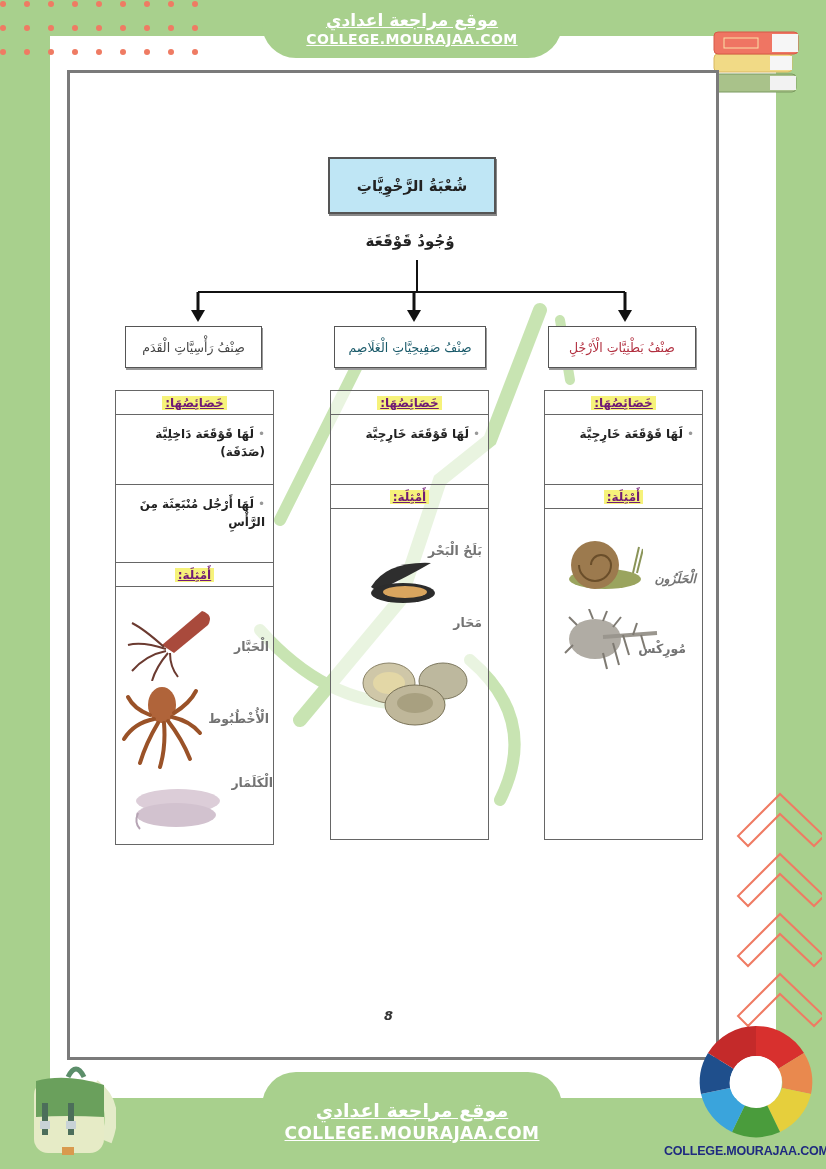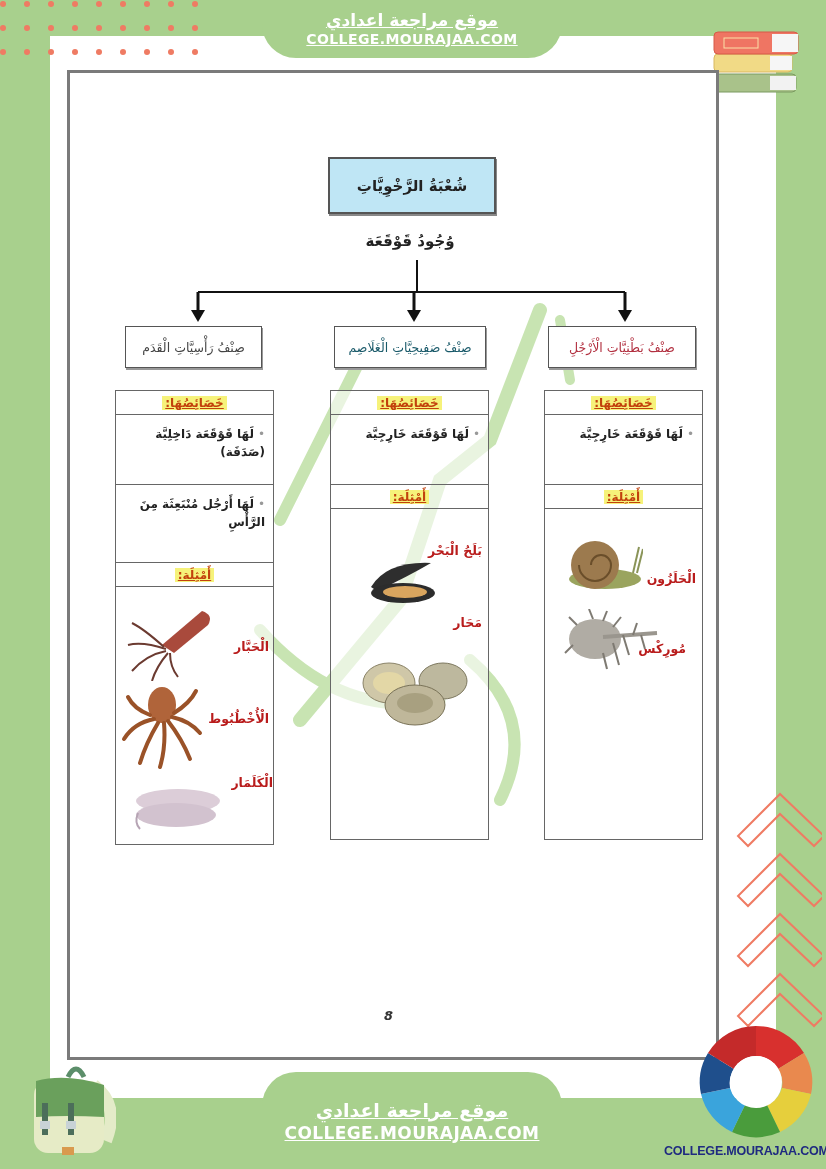--- a/index.html
+++ b/index.html
@@ -76,32 +76,32 @@
     }
     .col-1 { left: 115px; width: 159px; height: 455px; }
     .col-2 { left: 330px; width: 159px; height: 450px; }
     .col-3 { left: 544px; width: 159px; height: 450px; }
 
     .sec-head {
       height: 24px; border-bottom: 1.5px solid #666;
       display: flex; align-items: center; justify-content: center;
     }
     .hl {
-      background: #f6f27a; font-size: 12px; font-weight: bold; padding: 0 3px; text-decoration: underline; color: #c2410c;
+      background: #f6f27a; font-size: 12px; font-weight: bold; padding: 0 3px; text-decoration: underline; color: #701a75;
     }
     .trait {
       border-bottom: 1.5px solid #666; padding: 10px 8px 6px 6px;
       font-size: 12px; font-weight: bold; color: #222; line-height: 18px;
     }
     .trait-a { height: 70px; text-align: right; }
     .trait-b { height: 78px; }
     .bullet { color: #999; font-weight: normal; margin-left: 4px; }
     .examples { position: relative; flex: 1; }
     .ex-label {
-      position: absolute; font-size: 12.5px; font-weight: bold; color: #b91c1c; direction: rtl; white-space: nowrap;
+      position: absolute; font-size: 12.5px; font-weight: bold; color: #737373; direction: rtl; white-space: nowrap;
     }
     .ex-img { position: absolute; }
 
     .page-num {
       position: absolute; left: 384px; top: 1008px; font-size: 13px; font-style: italic; font-weight: bold; color: #333;
     }
 
     
     .books { position: absolute; left: 700px; top: 14px; width: 104px; height: 82px; }
     .backpack { position: absolute; left: 16px; top: 1055px; width: 100px; height: 100px; }
@@ -196,21 +196,21 @@
 
 <div class="col col-3">
   <div class="sec-head">
       <span class="hl">خَصَائِصُهَا:</span>
     </div>
   <div class="trait trait-a"><span class="bullet">•</span><span>لَهَا قَوْقَعَة خَارِجِيَّة</span></div>
   <div class="sec-head">
       <span class="hl">أَمْثِلَة:</span>
     </div>
   <div class="examples">
-    <span class="ex-label" style="right:6px; top:62px;">الْحَلَزُون</span>
+    <span class="ex-label" style="right:6px; top:62px;font-style:italic;">الْحَلَزُون</span>
     <svg class="ex-img" style="left:10px; top:30px;" width="88" height="54" viewBox="0 0 88 54">
       <ellipse cx="50" cy="40" rx="36" ry="10" fill="#9aa45e"></ellipse>
       <circle cx="40" cy="26" r="24" fill="#9c7a4e"></circle>
       <path d="M40 26 m-16 0 a16 16 0 1 0 32 0 a10 10 0 1 0 -20 0" fill="none" stroke="#6a4e2a" stroke-width="2"></path>
       <line x1="78" y1="34" x2="84" y2="8" stroke="#8a9458" stroke-width="2"></line>
       <line x1="82" y1="34" x2="88" y2="10" stroke="#8a9458" stroke-width="2"></line>
     </svg>
     <span class="ex-label" style="right:16px; top:132px;">مُورِكْس</span>
     <svg class="ex-img" style="left:18px; top:100px;" width="96" height="62" viewBox="0 0 96 62">
       <ellipse cx="32" cy="30" rx="26" ry="20" fill="#b0aca4"></ellipse>

